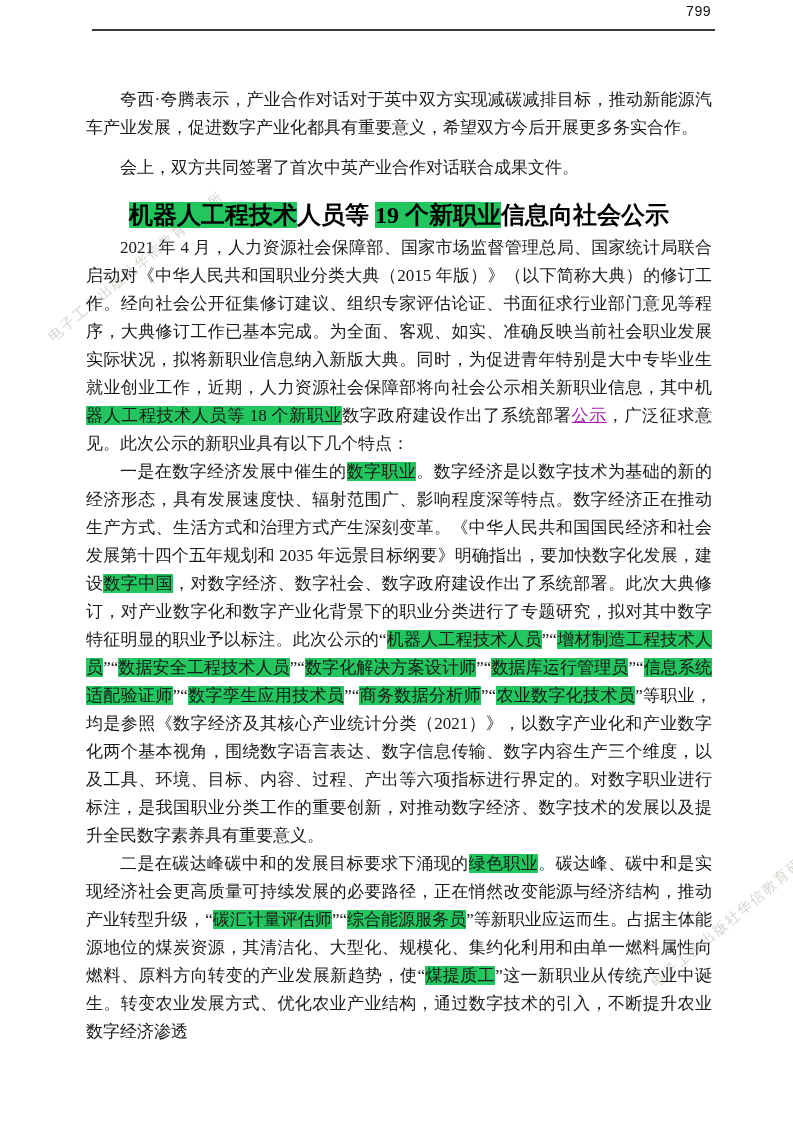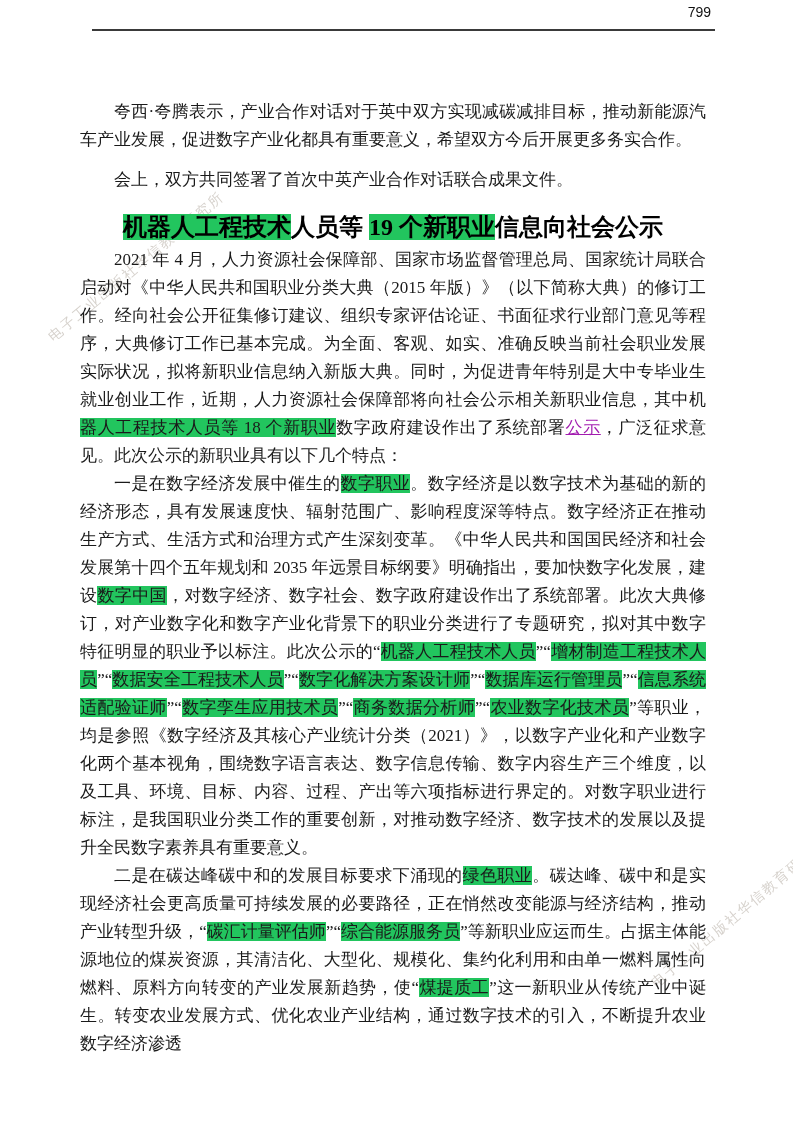--- a/index.html
+++ b/index.html
@@ -13,21 +13,21 @@
     height: 1122px;
     background: #ffffff;
     overflow: hidden;
     font-family: "Liberation Serif", "DejaVu Serif", serif;
     color: #1a1a1a;
   }
   .page-number {
     position: absolute;
     top: 4px;
     right: 82px;
-    font-family: Liberation Sans, sans-serif;
+    font-family: Liberation Mono, monospace;
     font-size: 14px;
     color: #111111;
   }
   .head-rule {
     position: absolute;
     top: 29px;
     left: 92px;
     width: 623px;
     border-top: 2px solid #3a3a3a;
     height: 0;
@@ -41,27 +41,26 @@
     opacity: 0.75;
     transform: rotate(-40deg);
     transform-origin: 0 0;
     pointer-events: none;
     user-select: none;
   }
   .wm1 { left: 45px; top: 332px; }
   .wm2 { left: 648px; top: 978px; }
   .content {
     position: absolute;
-    left: 80px;
+    left: 86px;
     top: 86px;
     width: 626px;
     font-size: 17px;
     line-height: 28px;
     text-align: justify;
-    margin-top: 12px;
   }
   .body-para {
     margin: 0;
     text-indent: 2em;
   }
   .intro-gap { margin-top: 12px; }
   .title {
     margin: 16px 0 2px 0;
     text-align: center;
     text-indent: 0;

